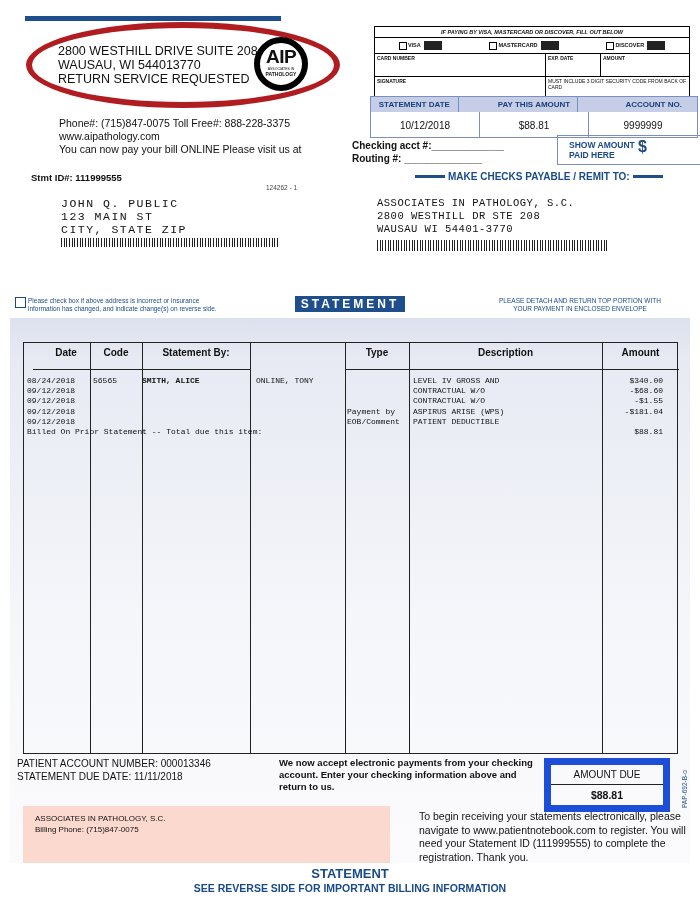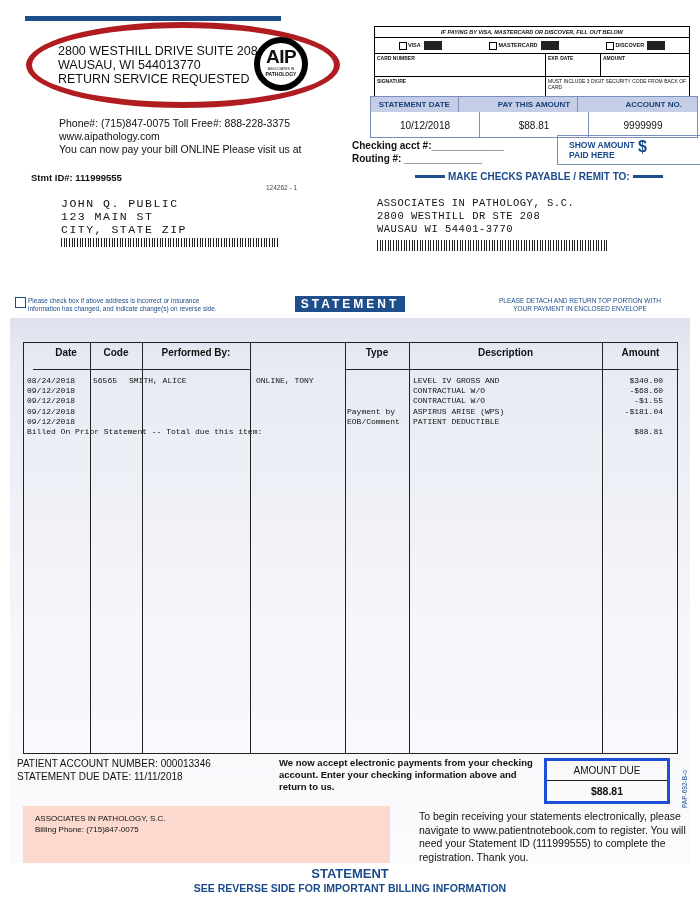--- a/index.html
+++ b/index.html
@@ -55,21 +55,21 @@
   
   .panel { left:10px; top:318px; width:680px; height:545px; background:linear-gradient(#dde1ee 0px, #e7eaf3 40px, #f5f6fa 300px, #fbfbfd 545px); }
   .tbl { left:23px; top:342px; width:655px; height:412px; border:1px solid #222; box-sizing:border-box; }
   .col { position:absolute; top:0; bottom:0; border-right:1px solid #222; }
   .th { position:absolute; top:0; height:26px; border-bottom:1px solid #222; font-size:10px; font-weight:bold; text-align:center; line-height:20px; }
   .tcell { position:absolute; top:33px; font-size:8px; line-height:10.2px; white-space:pre; }
   .billed { position:absolute; left:3px; top:84px; font-size:8px; white-space:pre; }
 
   .acct { left:17px; top:757px; font-size:10px; font-weight:normal; line-height:13px; }
   .epay { left:279px; top:757px; font-size:9.5px; font-weight:bold; line-height:12px; width:260px; }
-  .amtdue { left:544px; top:758px; width:126px; border:3px solid #1d4ed8; box-sizing:border-box; text-align:center; }
+  .amtdue { left:544px; top:758px; width:126px; border:7px solid #1d4ed8; box-sizing:border-box; text-align:center; }
   .amtdue .l { font-size:10px; padding:4px 0; border-bottom:1px solid #222; }
   .amtdue .v { font-size:10.5px; font-weight:bold; padding:4px 0; }
   .formno { left:681px; top:762px; font-size:6.5px; color:#1a4a8a; transform:rotate(-90deg); transform-origin:left top; white-space:nowrap; top:808px; }
 
   .pink { left:23px; top:806px; width:367px; height:57px; background:#fcd9cf; }
   .pink-t { left:35px; top:813px; font-size:8px; line-height:11px; }
   .etext { left:419px; top:810px; width:270px; font-size:10.5px; line-height:13.5px; }
   .foot1 { left:0; width:700px; top:866px; text-align:center; color:#1a4a8a; font-weight:bold; font-size:13px; }
   .foot2 { left:0; width:700px; top:882px; text-align:center; color:#1a4a8a; font-weight:bold; font-size:10.5px; }
 </style>
@@ -173,32 +173,32 @@
 <div class="abs tbl">
   <div class="col" style="left:0;width:66px;"></div>
   <div class="col" style="left:66px;width:52px;"></div>
   <div class="col" style="left:118px;width:108px;"></div>
   <div class="col" style="left:226px;width:95px;"></div>
   <div class="col" style="left:321px;width:64px;"></div>
   <div class="col" style="left:385px;width:193px;"></div>
 
   <div class="th" style="left:9px;width:66px;">Date</div>
   <div class="th" style="left:66px;width:52px;">Code</div>
-  <div class="th" style="left:118px;width:108px;">Performed By:</div>
+  <div class="th" style="left:118px;width:108px;">Statement By:</div>
   <div class="th" style="left:321px;width:64px;">Type</div>
   <div class="th" style="left:385px;width:193px;">Description</div>
   <div class="th" style="left:578px;width:77px;">Amount</div>
 
   <div class="tcell mono" style="left:3px;">08/24/2018
 09/12/2018
 09/12/2018
 09/12/2018
 09/12/2018</div>
   <div class="tcell mono" style="left:69px;">56565</div>
-  <div class="tcell mono" style="left:105px;">SMITH, ALICE</div>
+  <div class="tcell mono" style="left:118px;font-weight:bold;">SMITH, ALICE</div>
   <div class="tcell mono" style="left:232px;">ONLINE, TONY</div>
   <div class="tcell mono" style="left:323px;">
 
 
 Payment by
 EOB/Comment</div>
   <div class="tcell mono" style="left:389px;">LEVEL IV GROSS AND
 CONTRACTUAL W/O
 CONTRACTUAL W/O
 ASPIRUS ARISE (WPS)

